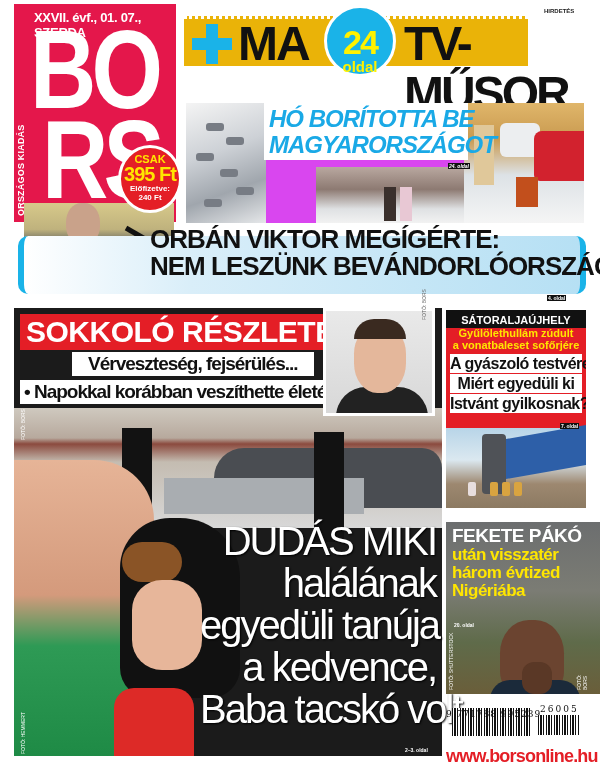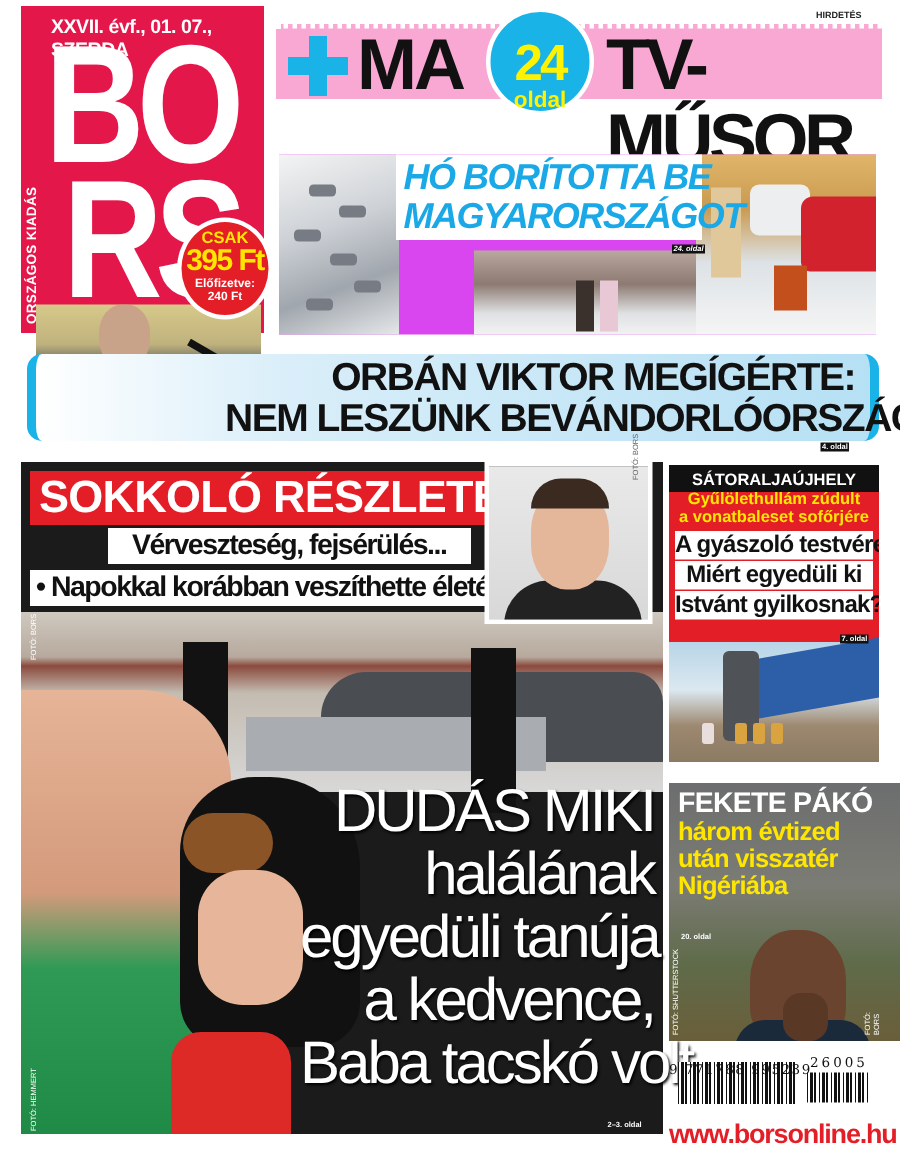--- a/index.html
+++ b/index.html
@@ -23,21 +23,21 @@
 
   
   #orban-photo { left: 24px; top: 203px; width: 150px; height: 88px; background: linear-gradient(180deg,#d7c98a 0%, #bfb27d 30%, #2a3550 55%, #1c2540 100%); overflow: hidden; }
   #orban-photo .head { left: 42px; top: 0px; width: 34px; height: 42px; border-radius: 45%; background: #c9a28a; }
   #orban-photo .shirt { left: 44px; top: 40px; width: 30px; height: 40px; background: #f2f2f2; }
   #orban-photo .desk { left: 0; top: 62px; width: 150px; height: 26px; background: #9a9590; }
   #orban-photo .mic { left: 100px; top: 30px; width: 30px; height: 5px; background: #111; transform: rotate(30deg); }
 
   
   #hirdetes { left: 544px; top: 8px; font-size: 6px; font-weight: bold; color: #222; }
-  #promo { left: 184px; top: 16px; width: 404px; height: 50px; background: #f9a8d4; border-top: 3px dotted #fff; }
+  #promo { left: 184px; top: 16px; width: 344px; height: 50px; background: #eab308; border-top: 3px dotted #fff; }
   #promo-plus { left: 8px; top: 5px; width: 40px; height: 40px; }
   #promo-plus .h { position:absolute; left:0; top:14px; width:40px; height:12px; background:#1ab3e8; }
   #promo-plus .v { position:absolute; left:14px; top:0; width:12px; height:40px; background:#1ab3e8; }
   #promo-ma { left: 54px; top: 0px; font-size: 48px; line-height: 50px; font-weight: 900; color: #111; letter-spacing: -2px; }
   #promo-circle { left: 140px; top: -14px; width: 72px; height: 72px; border-radius: 50%; background: #1ab3e8; border: 3px solid #fff; text-align: center; }
   #promo-circle .num { display:block; color: #fff200; font-size: 34px; font-weight: 900; line-height: 36px; margin-top: 16px; letter-spacing: -2px; }
   #promo-circle .oldal { display:block; color: #fff200; font-size: 15px; font-weight: 900; line-height: 14px; }
   #promo-tv { left: 220px; top: 0px; font-size: 48px; line-height: 50px; font-weight: 900; color: #111; letter-spacing: -3px; }
 
   
@@ -51,21 +51,21 @@
   #snow-right .car { position:absolute; left:70px; top:28px; width:50px; height:50px; background:#d2222e; border-radius:8px 0 0 6px; }
   #snow-right .car2 { position:absolute; left:36px; top:20px; width:40px; height:34px; background:#eceef0; border-radius:6px; }
   #snow-right .person { position:absolute; left:10px; top:22px; width:20px; height:60px; background:#e0c89a; }
   #snow-right .kid { position:absolute; left:52px; top:74px; width:22px; height:30px; background:#c24f1c; }
   #snow-headline { left: 78px; top: 0px; width: 204px; background: #fff; padding: 3px 5px 2px; text-align: center; }
   #snow-headline .line { display:block; color: #1aa9e6; font-size: 24px; font-weight: 900; line-height: 26px; letter-spacing: -1px; white-space: nowrap; }
   #snow-ref { left: 262px; top: 60px; font-size: 5px; background:#111; color:#fff; padding:0 1px; font-weight:bold; }
 
   
   #orban-bar { left: 18px; top: 236px; width: 568px; height: 58px; background: linear-gradient(90deg,#ffffff 0%,#d9eef9 30%,#b6e0f4 100%); border-left: 6px solid #1ab3e8; border-right: 6px solid #1ab3e8; border-radius: 10px; }
-  #orban-headline { left: 150px; top: 238px; width: 420px; text-align: right; }
+  #orban-headline { left: 150px; top: 226px; width: 420px; text-align: left; }
   #orban-headline .line { display:block; color:#111; font-size: 26px; font-weight: 900; line-height: 27px; letter-spacing: -1px; white-space: nowrap; }
   #orban-ref { left: 547px; top: 295px; font-size: 5px; background:#111; color:#fff; padding:0 1px; font-weight:bold; }
 
   
   #main-photo { left: 14px; top: 308px; width: 428px; height: 448px; background: #1b1b1b; overflow: hidden; }
   #main-photo .bg { position:absolute; left:0; top:100px; width:428px; height:120px; background: linear-gradient(180deg,#cfc9bf 0%, #b7a99d 25%, #8b4a3e 30%, #c4bcb1 45%, #d8d8d8 100%); }
   #main-photo .casket { position:absolute; left:150px; top:170px; width:200px; height:36px; background:#a9adb1; }
   #main-photo .car { position:absolute; left:200px; top:140px; width:228px; height:60px; background:#4a4d52; border-radius:30px 20px 0 0; }
   #main-photo .man1 { position:absolute; left:108px; top:120px; width:30px; height:110px; background:#121212; }
   #main-photo .man2 { position:absolute; left:300px; top:124px; width:30px; height:110px; background:#121212; }
@@ -266,22 +266,22 @@
 </div>
 
 <div id="side2" class="abs">
   <div id="side2-face" class="abs"></div>
   <div id="side2-shirt" class="abs"></div>
   <div id="side2-hand" class="abs"></div>
   <div id="side2-name" class="abs">
     <span>FEKETE PÁKÓ</span>
   </div>
   <div id="side2-deck" class="abs">
+    <span class="line">után visszatér</span>
     <span class="line">három évtized</span>
-    <span class="line">után visszatér</span>
     <span class="line">Nigériába</span>
   </div>
   <div id="side2-ref" class="abs">20. oldal</div>
 </div>
 <div id="side2-credit1" class="abs">FOTÓ: SHUTTERSTOCK</div>
 <div id="side2-credit2" class="abs">FOTÓ: BORS</div>
 
 <div id="addon-num" class="abs">26005</div>
 <div id="barcode" class="abs">
     <div class="bars"></div>

